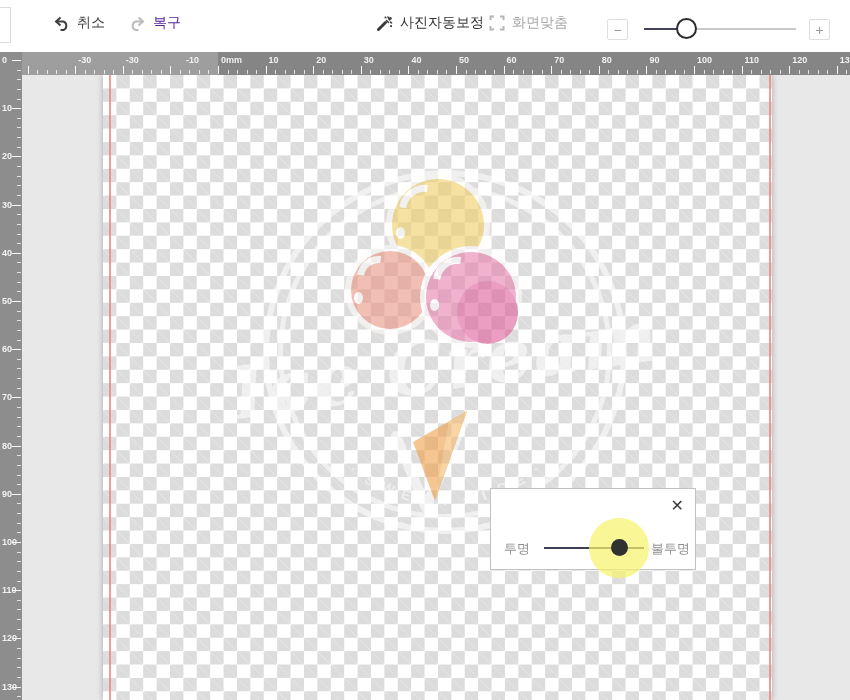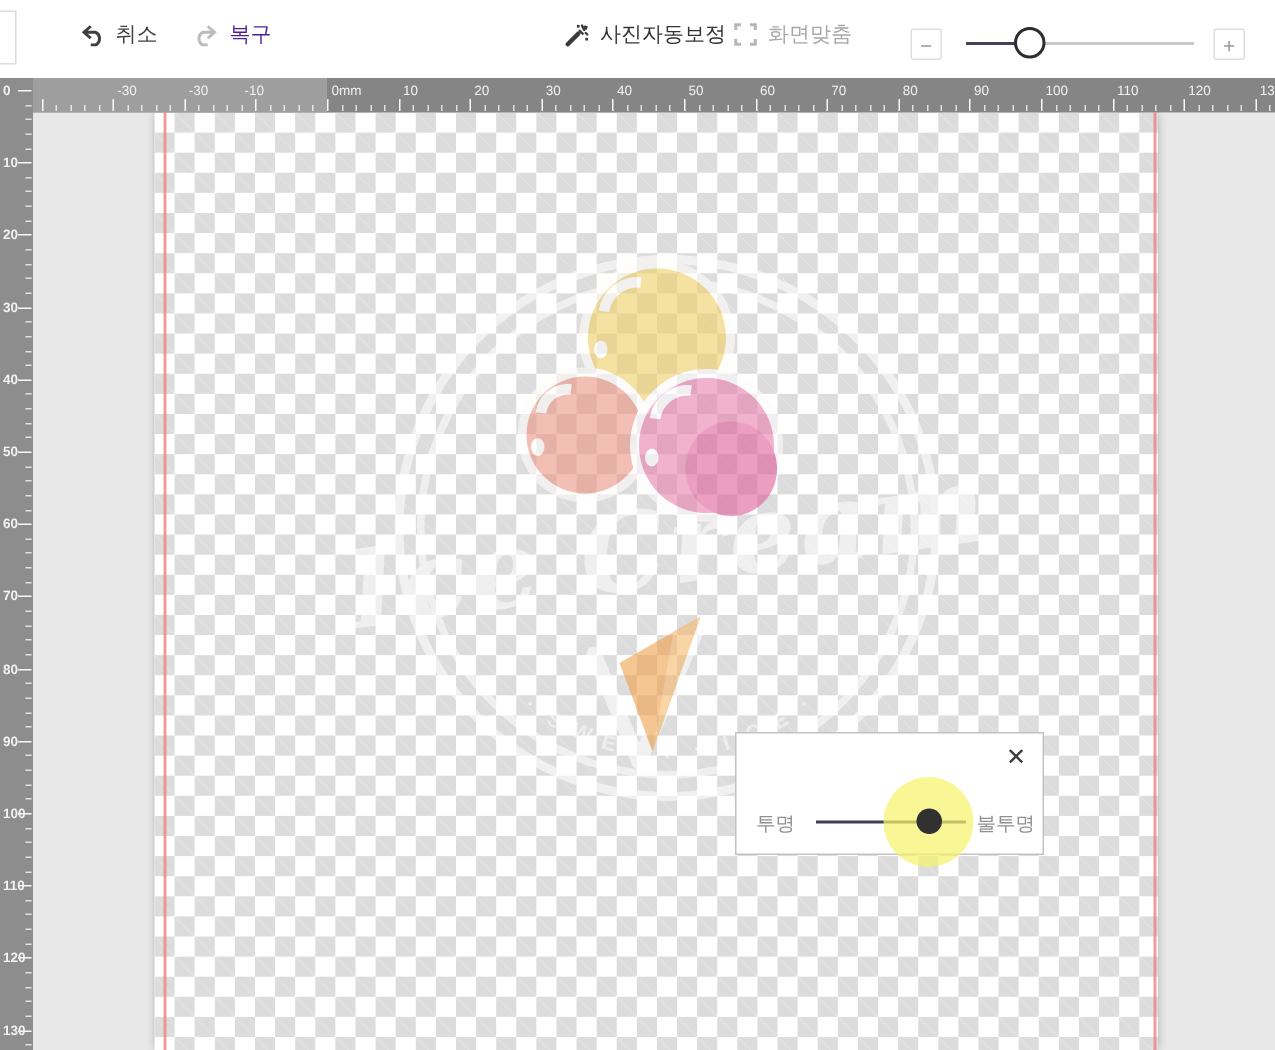--- a/index.html
+++ b/index.html
@@ -21,21 +21,21 @@
   .zoom-track { position:absolute; left:644px; top:28px; width:152px; height:2px; background:#c9c9c9; }
   .zoom-fill  { position:absolute; left:0; top:0; height:2px; background:#42425a; }
   .zoom-thumb { position:absolute; top:-10px; width:21px; height:21px; border-radius:50%; background:#fff; border:2px solid #2d2d2d; cursor:pointer; }
 
   
   .v-ruler { position:absolute; left:0; top:52px; width:22px; height:648px; background:#8d8d8d; overflow:hidden; z-index:20; }
   .h-ruler { position:absolute; left:22px; top:52px; width:828px; height:23px; background:#858585; overflow:hidden; z-index:20; }
   .h-ruler-light { position:absolute; left:0; top:0; width:196px; height:23px; background:#9e9e9e; }
   .htick { position:absolute; bottom:1px; width:1px; height:4px; background:rgba(255,255,255,.75); }
   .htick.t10 { height:8px; background:rgba(255,255,255,.95); }
-  .hlabel { position:absolute; top:3px; font-size:9px; font-weight:normal; color:#f2f2f2; letter-spacing:0; white-space:nowrap; }
+  .hlabel { position:absolute; top:3px; font-size:9px; font-weight:bold; color:#f2f2f2; letter-spacing:0; white-space:nowrap; }
   .vtick { position:absolute; right:1px; height:1px; width:4px; background:rgba(255,255,255,.75); }
   .vtick.t10 { width:9px; background:rgba(255,255,255,.95); }
   .vlabel { position:absolute; left:2px; font-size:9px; font-weight:bold; color:#f2f2f2; transform:translateY(-50%); }
 
   
   .workspace { position:absolute; left:22px; top:75px; width:828px; height:625px; background:#e8e8e8; z-index:10; }
   .canvas {
     position:absolute; left:81px; top:0; width:669px; height:625px;
     background-color:#fff;
     background-image:
@@ -307,21 +307,21 @@
     <div class="htick" style="left: 757.68px;"></div>
     <div class="htick t10" style="left: 767.2px;"></div>
     <div class="htick" style="left: 776.72px;"></div>
     <div class="htick" style="left: 786.24px;"></div>
     <div class="htick" style="left: 795.76px;"></div>
     <div class="htick" style="left: 805.28px;"></div>
     <div class="htick t10" style="left: 814.8px;"></div>
     <div class="htick" style="left: 824.32px;"></div>
     <div class="hlabel" style="left: 56.2px;">-30</div>
     <div class="hlabel" style="left: 103.8px;">-30</div>
-    <div class="hlabel" style="left: 141px;">-10</div>
+    <div class="hlabel" style="left: 164px;">-10</div>
     <div class="hlabel" style="left: 199px;">0mm</div>
     <div class="hlabel" style="left: 246.6px;">10</div>
     <div class="hlabel" style="left: 294.2px;">20</div>
     <div class="hlabel" style="left: 341.8px;">30</div>
     <div class="hlabel" style="left: 389.4px;">40</div>
     <div class="hlabel" style="left: 437px;">50</div>
     <div class="hlabel" style="left: 484.6px;">60</div>
     <div class="hlabel" style="left: 532.2px;">70</div>
     <div class="hlabel" style="left: 579.8px;">80</div>
     <div class="hlabel" style="left: 627.4px;">90</div>

